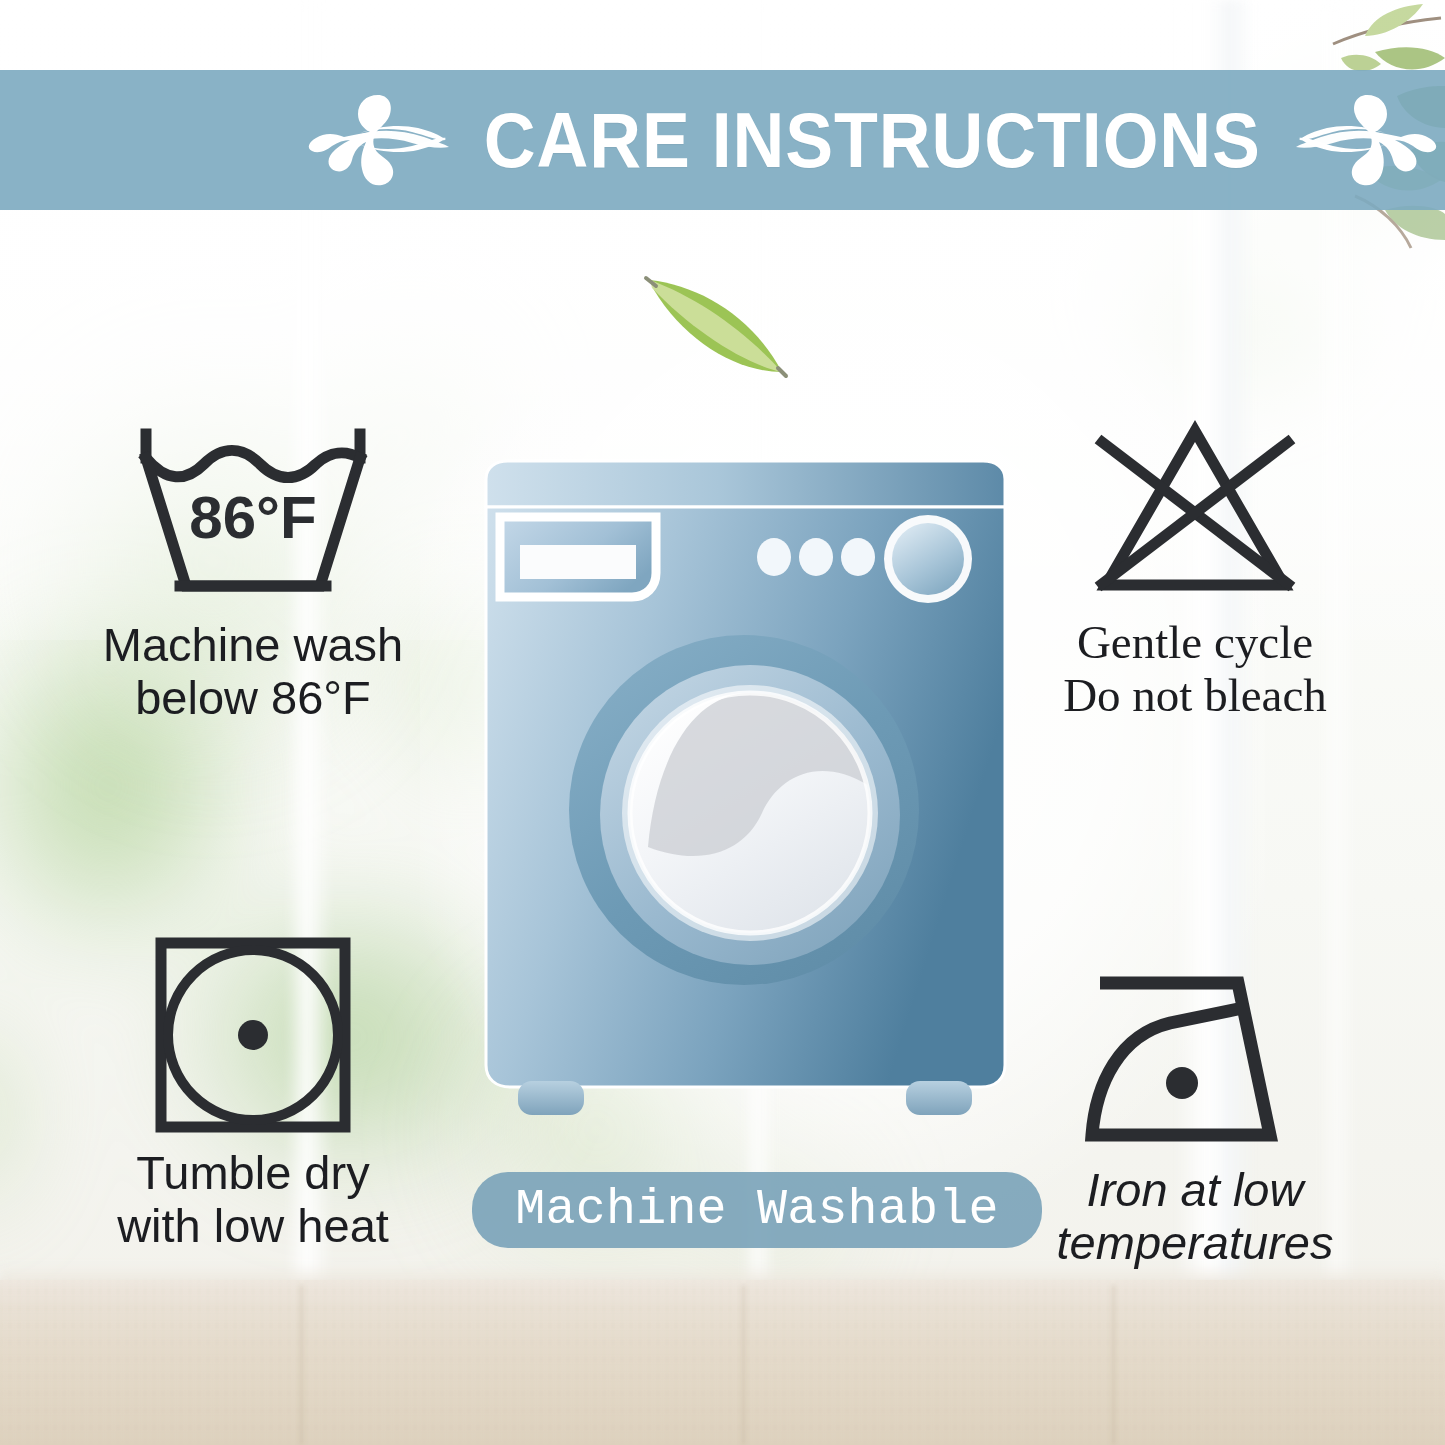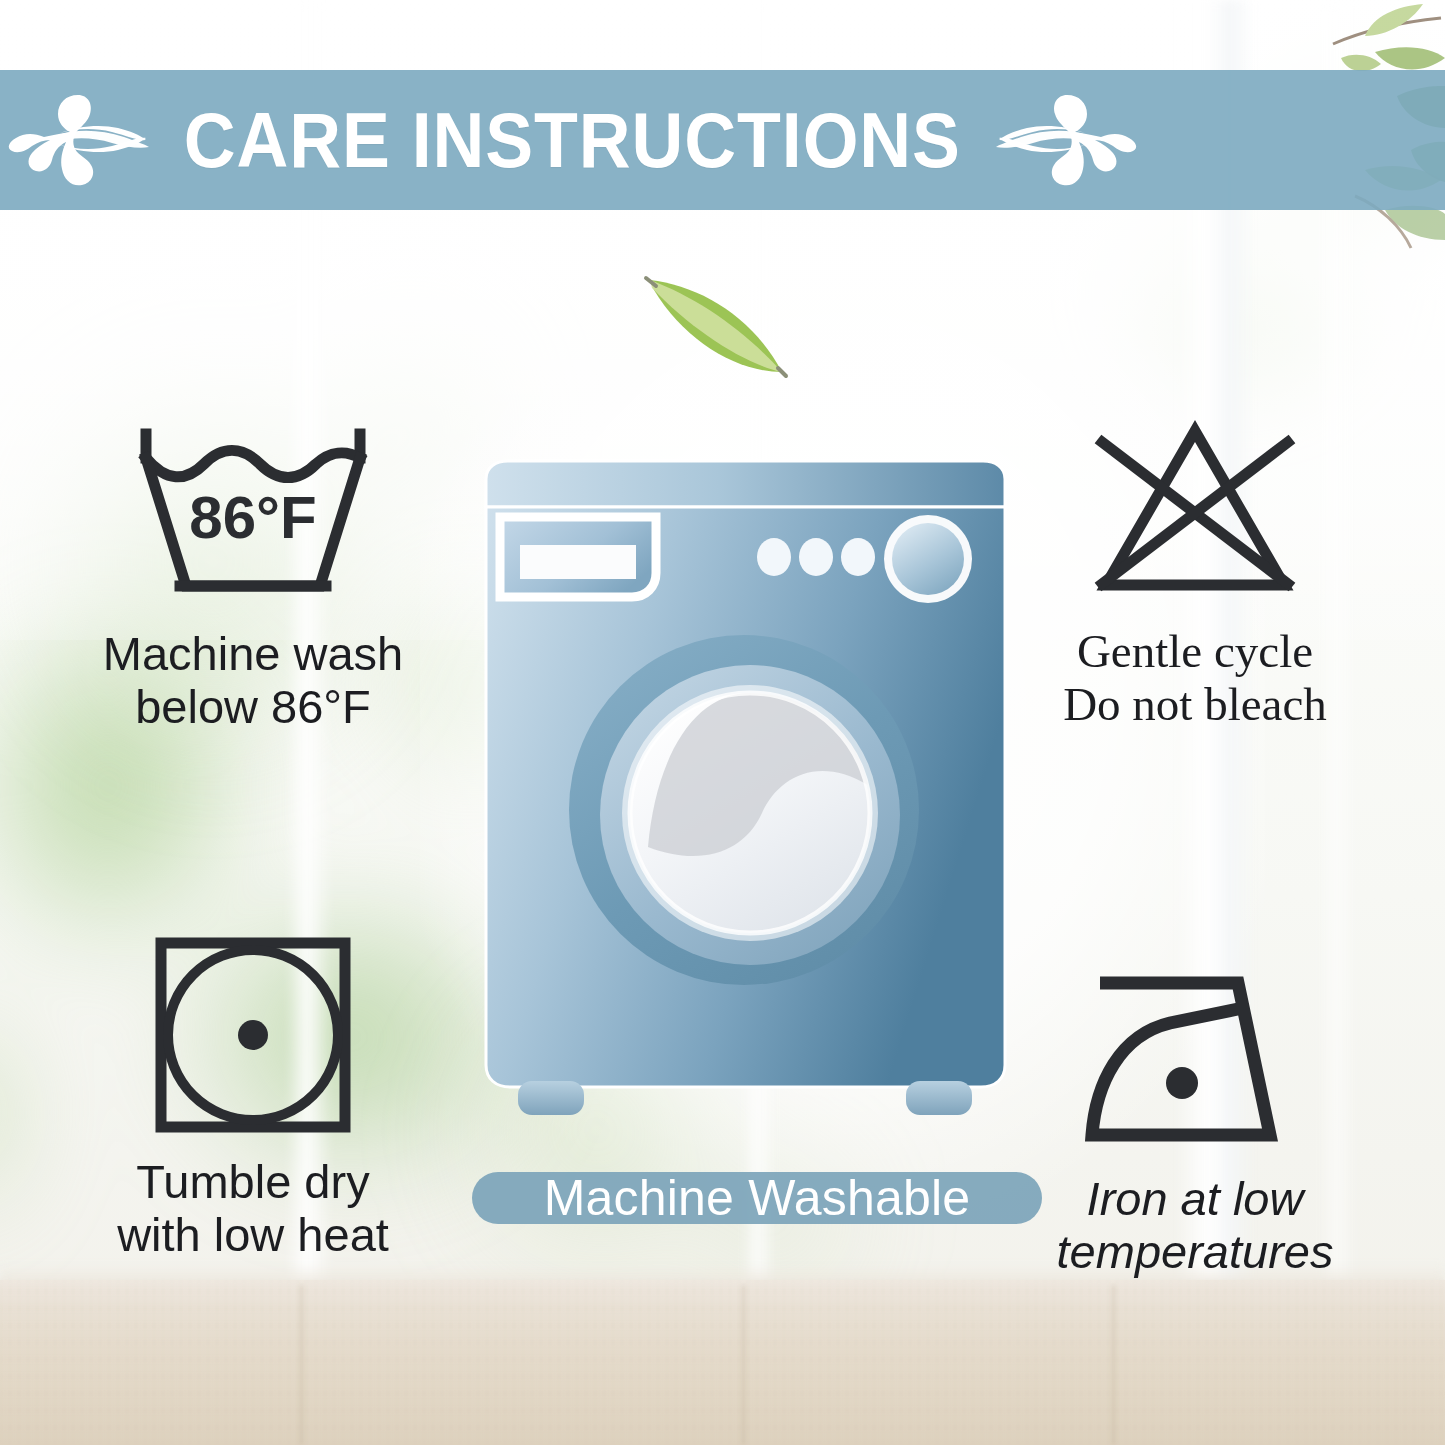--- a/index.html
+++ b/index.html
@@ -93,21 +93,21 @@
     background:rgba(170,150,122,.22); filter:blur(2px);
   }
   .table-seam.s2{ left:742px; }
   .table-seam.s3{ left:1112px; }
 
   
   .banner{
     position:absolute; left:0; top:70px; width:1445px; height:140px;
     background:rgba(124,170,192,.90);
     z-index:3;
-    display:flex; align-items:center; justify-content:flex-start;
+    display:flex; align-items:center; justify-content:flex-end;
   }
   .banner-title{
     color:#ffffff;
     font-size:78px;
     font-weight:bold;
     letter-spacing:1px;
     line-height:1;
     transform:scaleX(.92);
     white-space:nowrap;
     text-shadow:0 1px 1px rgba(0,0,0,.05);
@@ -116,38 +116,39 @@
   .ornament.right{ transform:scaleX(-1); }
 
   
   .care{ position:absolute; z-index:4; text-align:center; }
   .care .sym{ display:flex; align-items:flex-start; justify-content:center; }
   .care .cap{
     color:#1c1d21;
     font-size:47px;
     line-height:1.12;
     white-space:pre-line;
-    margin-top:18px;
+    margin-top:9px;
   }
 
   #care-wash   { left:18px;  top:420px; width:470px; }
   #care-bleach { left:960px; top:417px; width:470px;font-family:Liberation Serif, serif; }
   #care-dry    { left:18px;  top:933px; width:470px; }
   #care-iron   { left:960px; top:965px; width:470px;font-style:italic; }
 
   
   #machine{ position:absolute; left:478px; top:455px; width:535px; height:670px; z-index:5; }
 
   
   .badge{
-    position:absolute; left:472px; top:1172px; width:570px; height:52px;
+    position:absolute; left:472px; top:1172px; width:570px; height:76px;
     background:rgba(124,164,186,.92);
     border-radius:36px;
     display:flex; align-items:center; justify-content:center;
     z-index:6;
+    font-family:Liberation Mono, monospace;
   }
   .badge-text{
     color:#ffffff; font-size:50px; line-height:1; letter-spacing:.2px;
   }
 
   
   #leaf{ position:absolute; left:640px; top:268px; width:180px; height:120px; z-index:4; }
 </style>
 </head>
 <body>

